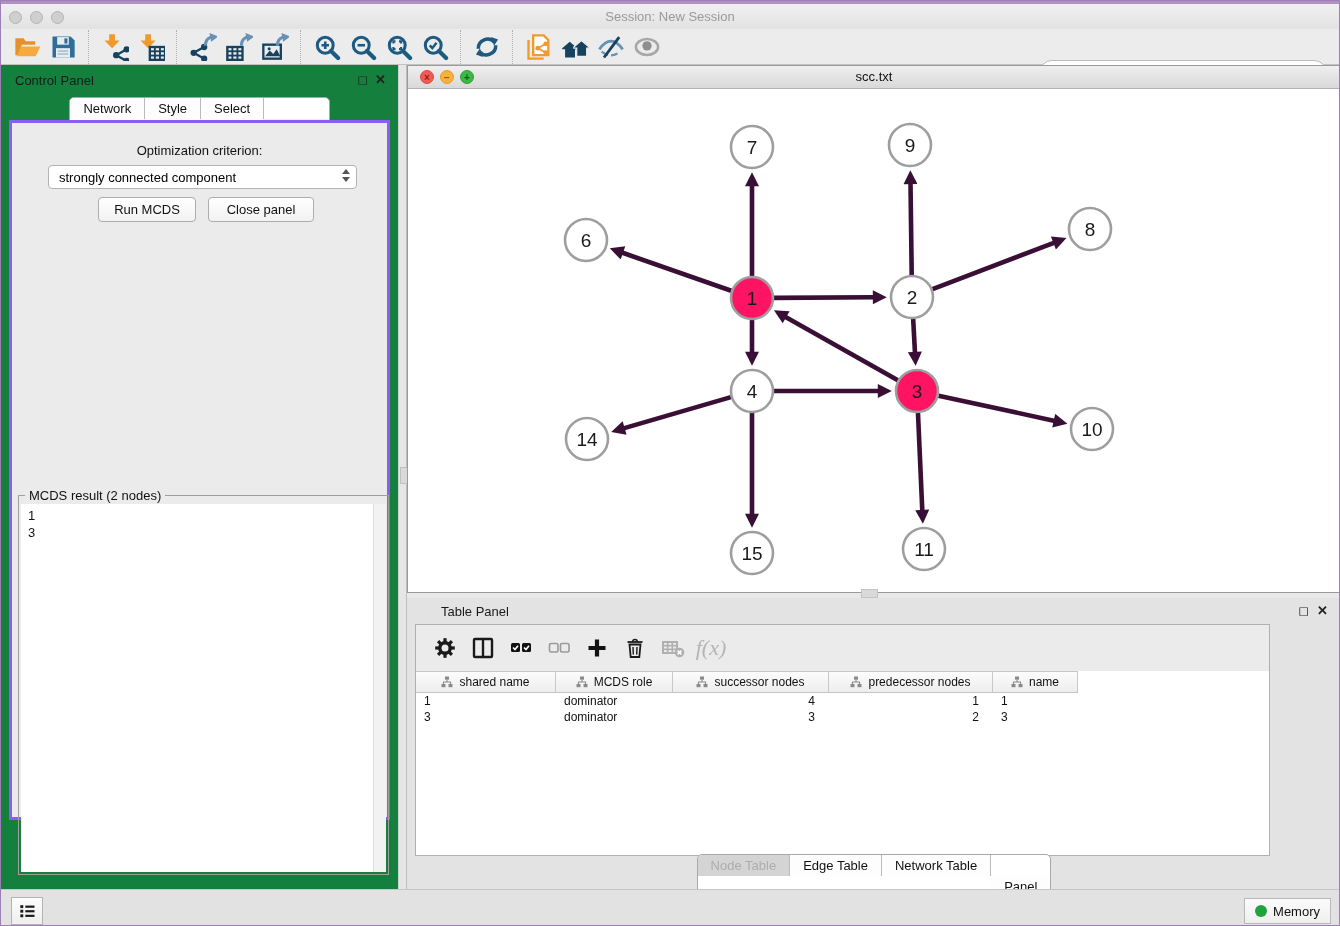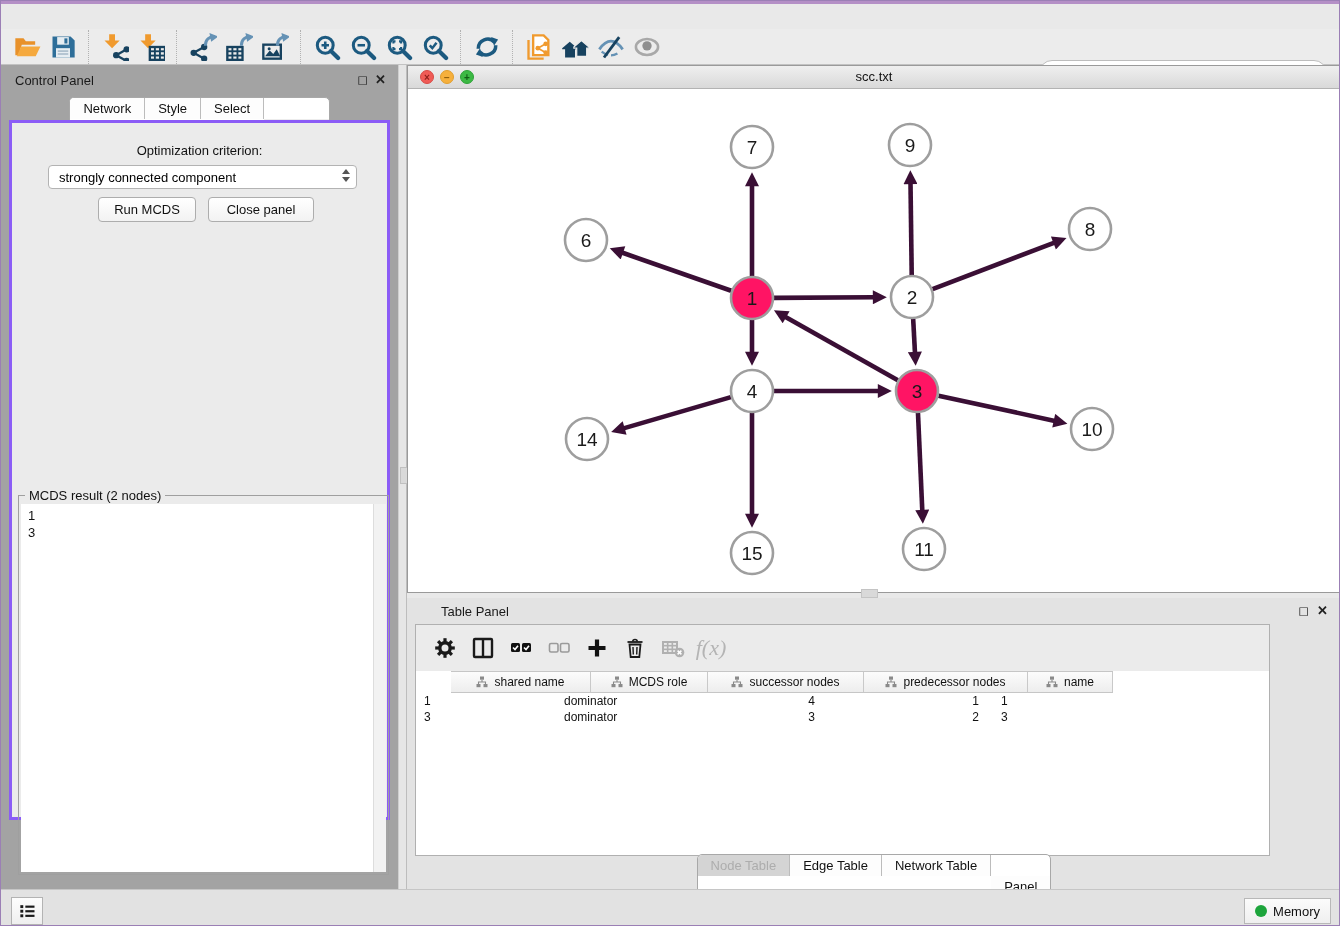--- a/index.html
+++ b/index.html
@@ -16,21 +16,21 @@
   
   #toolbar{left:0;top:28px;width:100%;height:36px;background:#ececec;border-bottom:1px solid #c2c2c2;
            display:flex;align-items:center;padding-left:8px;box-sizing:border-box;}
   .ticon{width:36px;height:32px;display:flex;align-items:center;justify-content:center;cursor:default;}
   .ticon svg{width:28px;height:28px;}
   .tsep{width:1px;height:34px;border-left:1px dotted #b2b2b2;margin:0 7px;}
   #search-box{position:absolute;right:12px;top:31px;width:288px;height:26px;background:#fff;
               border:1px solid #bdbdbd;border-radius:13px;display:flex;align-items:center;padding-left:8px;box-sizing:border-box;}
   #search-box input{border:none;outline:none;flex:1;font-size:13px;background:transparent;margin-left:6px;}
   
-  #control-panel{left:0;top:64px;width:397px;height:824px;background:#a3a3a3;}
+  #control-panel{left:0;top:64px;width:397px;height:824px;background:#15803d;}
   #cp-header{position:absolute;left:0;top:0;width:100%;height:30px;}
   #cp-title{position:absolute;left:14px;top:8px;font-size:13px;color:#1a1a1a;}
   .float-btn,.close-btn{position:absolute;top:8px;font-size:13px;color:#222;line-height:13px;cursor:default;}
   #cp-tabs{position:absolute;left:0;top:32px;width:100%;display:flex;justify-content:center;}
   .tabgrp{display:flex;border:1px solid #a8a8a8;border-radius:5px;overflow:hidden;background:#fff;}
   .tab{padding:0 13px;height:21px;line-height:21px;font-size:13px;background:#fdfdfd;color:#111;
        border-right:1px solid #bcbcbc;cursor:default;white-space:nowrap;}
   .tab:last-child{border-right:none;margin-top:21px;}
   .tab.active{background:#ececec;color:#c2c2c2;}
   #cp-content{position:absolute;left:8px;top:55px;width:381px;height:700px;background:#ebebeb;
@@ -63,21 +63,21 @@
   #graph-canvas{position:absolute;left:0;top:23px;width:932px;height:503px;background:#fff;}
   
   #table-panel{left:406px;top:597px;width:934px;height:291px;background:#e3e3e3;}
   #tp-title{position:absolute;left:10px;top:6px;font-size:13px;color:#1a1a1a;margin-left:24px;}
   #tp-box{position:absolute;left:8px;top:26px;width:855px;height:232px;border:1px solid #b0b0b0;background:#fff;box-sizing:border-box;}
   #tp-toolbar{position:absolute;left:0;top:0;width:100%;height:46px;background:#ebebeb;display:flex;align-items:center;padding-left:10px;box-sizing:border-box;}
   .tpicon{width:38px;height:36px;display:flex;align-items:center;justify-content:center;cursor:default;}
   .tpicon svg{width:24px;height:24px;}
   .fx{font-family:"Liberation Serif",serif;font-style:italic;font-size:22px;color:#b4b4b4;}
   #tp-table{position:absolute;left:0;top:46px;width:100%;bottom:0;background:#fff;font-size:12px;color:#111;}
-  #tp-header{display:flex;height:20px;border-top:1px solid #c6c6c6;border-bottom:1px solid #c6c6c6;background:linear-gradient(#fcfcfc,#ededed);margin-left:35px;}
+  #tp-header{display:flex;height:20px;border-top:1px solid #c6c6c6;border-bottom:1px solid #c6c6c6;background:linear-gradient(#fcfcfc,#ededed);}
   .th{display:flex;align-items:center;justify-content:center;border-right:1px solid #c9c9c9;box-sizing:border-box;gap:6px;}
   .th svg{width:12px;height:12px;}
   .trow{display:flex;height:16px;line-height:16px;}
   .td{box-sizing:border-box;overflow:hidden;white-space:nowrap;}
   
   #bottom-tabs{left:406px;top:862px;width:934px;height:26px;display:flex;justify-content:center;align-items:center;}
   
   #status-bar{left:0;top:888px;width:100%;height:38px;background:#e2e2e2;border-top:1px solid #c6c6c6;box-sizing:border-box;}
   #list-btn{position:absolute;left:10px;top:7px;width:30px;height:26px;background:linear-gradient(#fdfdfd,#efefef);
             border:1px solid #b3b3b3;display:flex;align-items:center;justify-content:center;cursor:default;}
@@ -85,20 +85,26 @@
               border:1px solid #b8b8b8;display:flex;align-items:center;gap:6px;font-size:13px;color:#111;cursor:default;}
   #memory-dot{width:12px;height:12px;border-radius:50%;background:#1da53c;}
 </style>
 </head>
 <body>
 
 <div id="app">
 
   <div class="abs" id="topstrip"></div>
 
+  <div class="abs" id="titlebar">
+    <div style="position:absolute;left:8px;top:6px;">
+      <span class="tl"></span><span class="tl"></span><span class="tl"></span>
+    </div>
+    <div id="win-title">Session: New Session</div>
+  </div>
 
   <div class="abs" id="toolbar">
     <span id="toolbar-icons" style="display:flex;align-items:center;">
         <span class="ticon">
           <svg viewBox="0 0 24 24">
             <path d="M2 19V4.5h7l2 2.5h8v3H7.5L4.8 19z" fill="#e8912a"></path>
             <path d="M7 11.5h16.5l-4 8.5H3.2z" fill="#f5a93e"></path>
           </svg>
         </span>
         <span class="ticon">

